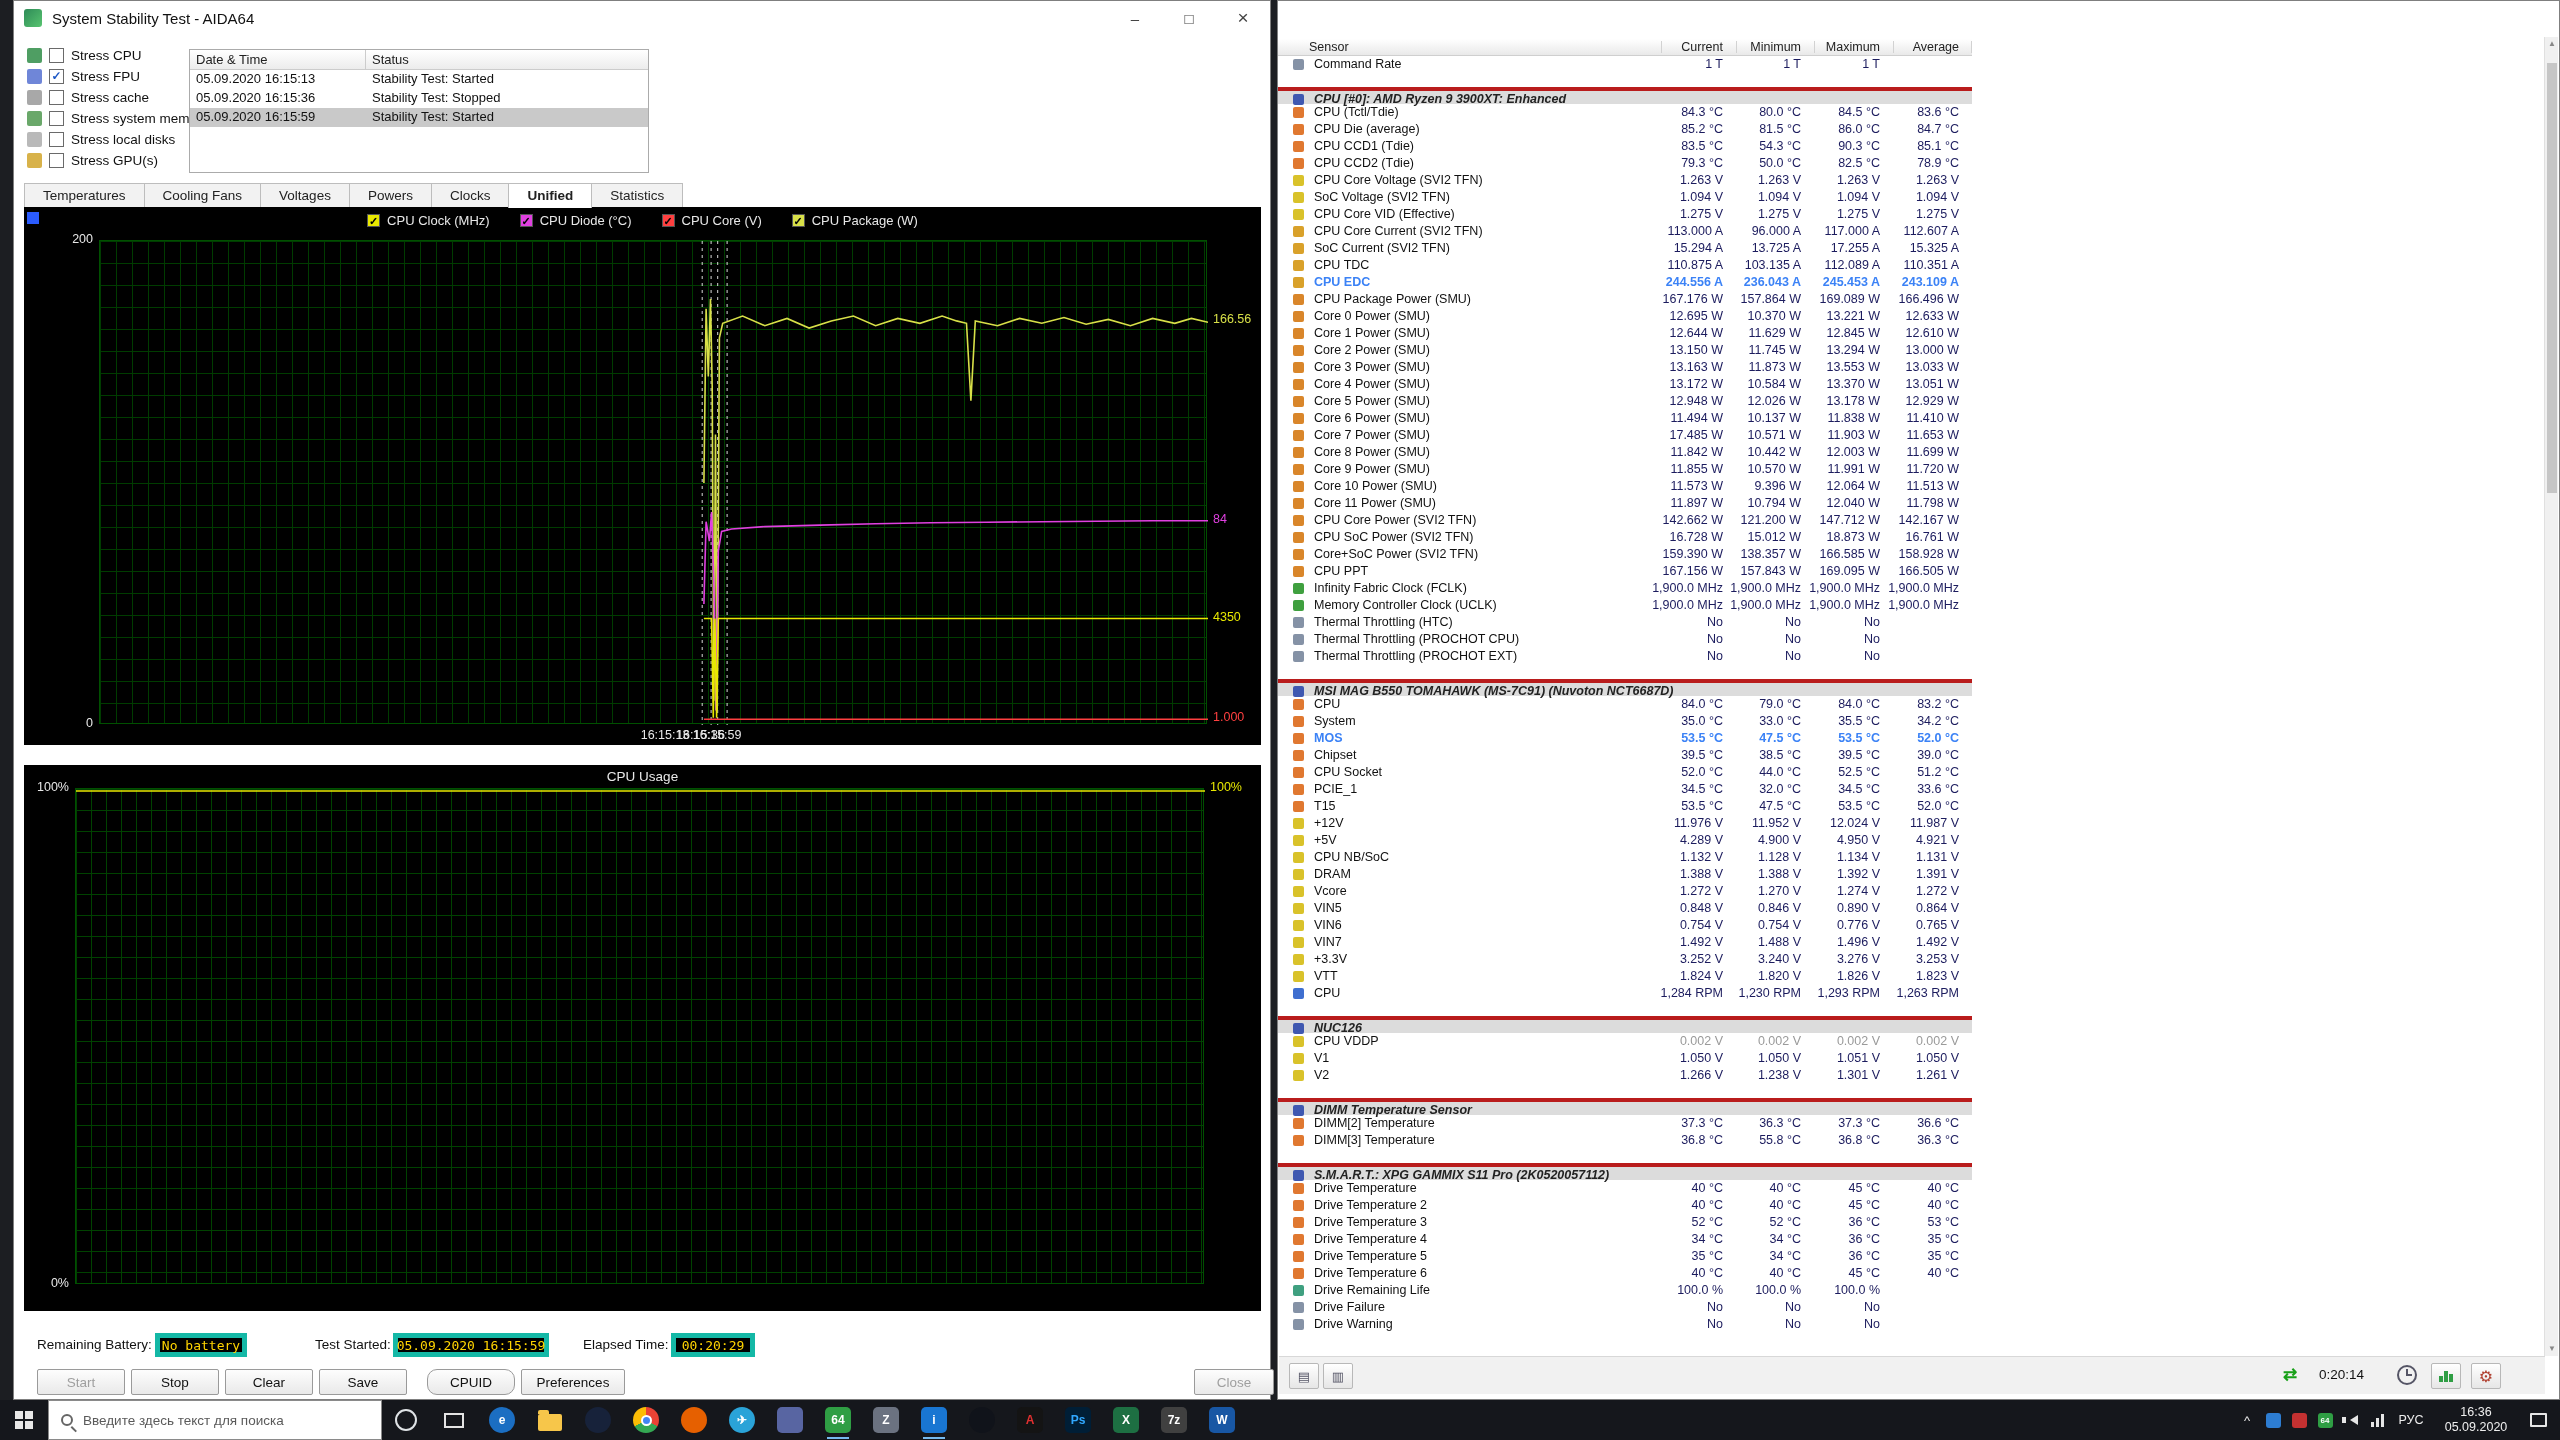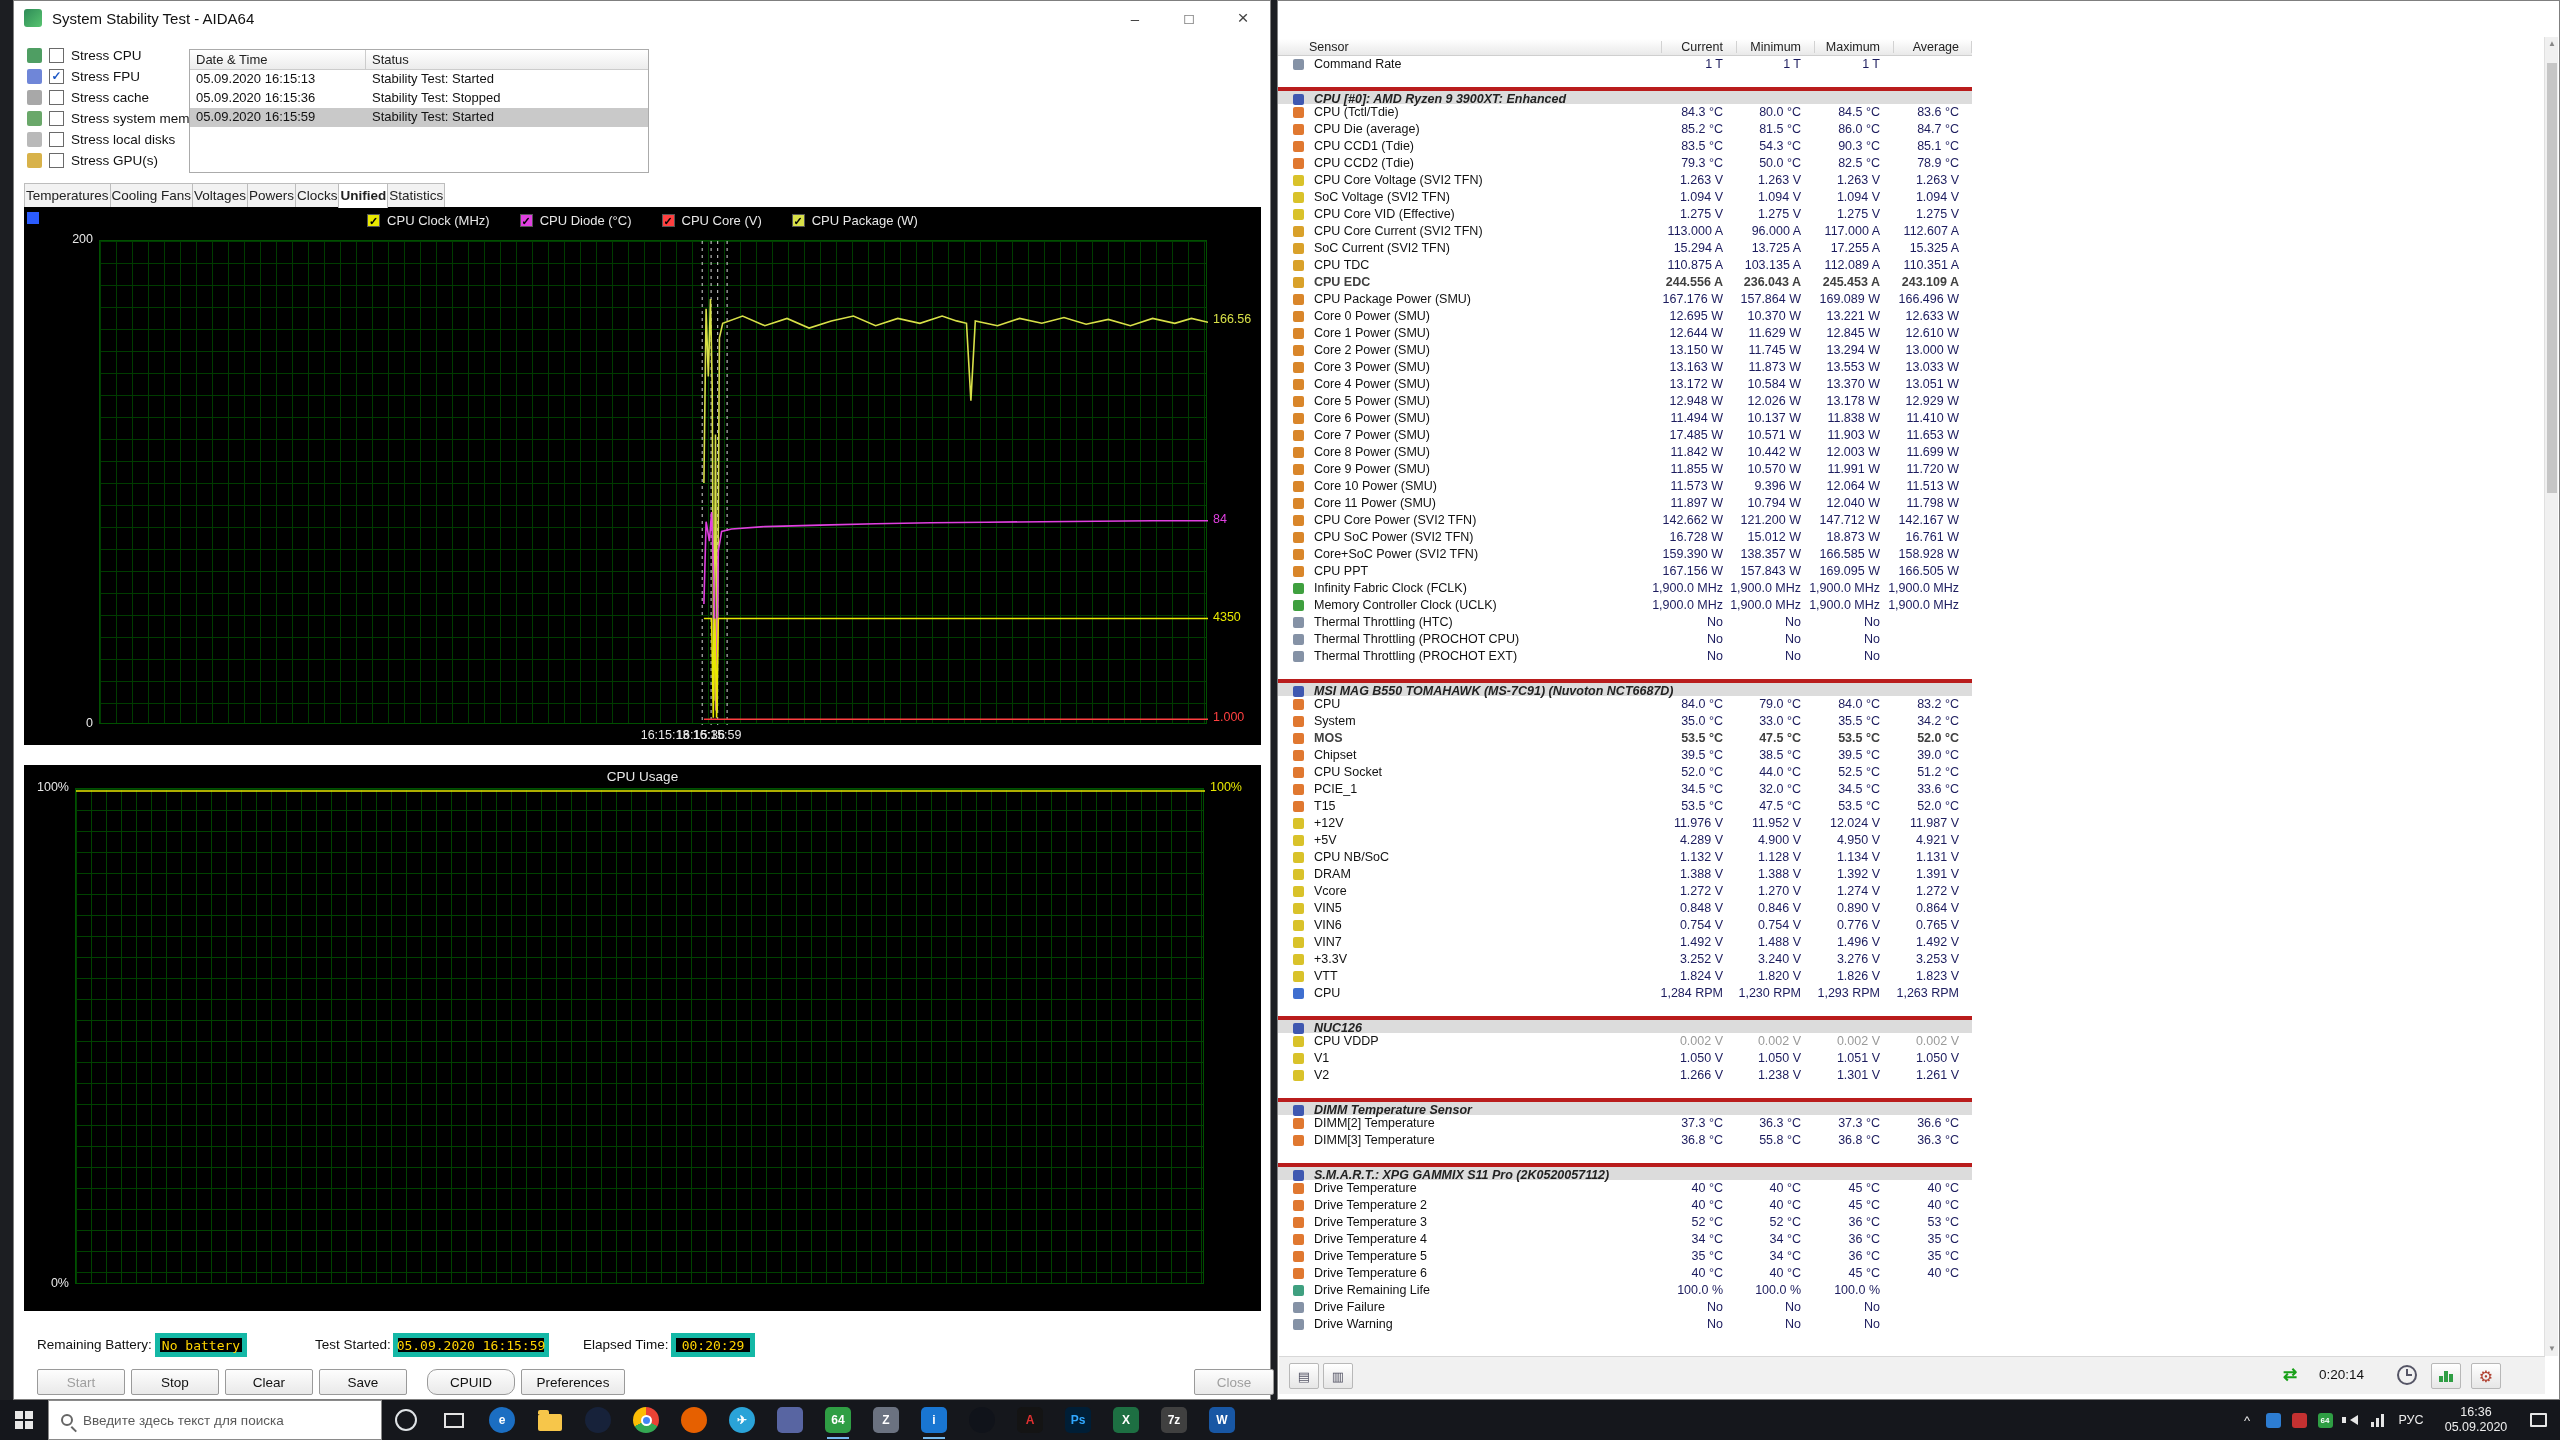--- a/index.html
+++ b/index.html
@@ -27,21 +27,21 @@
 .s-lb{font-size:13.5px;color:#111;white-space:nowrap}
 #log-table{position:absolute;left:175px;top:48px;width:460px;height:124px;border:1px solid #ababab;background:#fff}
 #log-head{height:20px;display:flex;background:linear-gradient(#fff,#ececec);border-bottom:1px solid #ccc;font-size:13px;color:#222}
 #log-head span{padding:2px 6px}
 .lh1{width:176px;border-right:1px solid #ccc}
 .log-row{display:flex;height:19px;font-size:13px;color:#111}
 .log-row.sel{background:#c9c9c9}
 .log-c1{width:176px;padding:1px 6px;white-space:nowrap}
 .log-c2{flex:1;padding:1px 6px;white-space:nowrap}
 #tab-strip{position:absolute;left:10px;top:182px;height:25px;border-bottom:1px solid #c0c0c0;width:1237px}
-.tab{display:inline-block;padding:4px 1px 5px;border:1px solid #bdbdbd;border-bottom:none;background:#f2f2f2;font-size:13.5px;margin-right:-1px;color:#222;position:relative}
+.tab{display:inline-block;padding:4px 18px 5px;border:1px solid #bdbdbd;border-bottom:none;background:#f2f2f2;font-size:13.5px;margin-right:-1px;color:#222;position:relative}
 .tab.active{background:#fff;z-index:2;font-weight:bold}
 .chart{position:absolute;background:#000}
 #chart1{left:10px;top:206px;width:1237px;height:538px}
 #chart2{left:10px;top:764px;width:1237px;height:546px}
 .plot{position:absolute;background-color:#000;border:1px solid #005000;
  background-image:repeating-linear-gradient(to right,#003c00 0,#003c00 1px,transparent 1px,transparent 16px),
  repeating-linear-gradient(to bottom,#003c00 0,#003c00 1px,transparent 1px,transparent 22px)}
 .plot2{background-image:repeating-linear-gradient(to right,#004200 0,#004200 1px,transparent 1px,transparent 15px),
  repeating-linear-gradient(to bottom,#004200 0,#004200 1px,transparent 1px,transparent 21px)!important}
 .legend{position:absolute;left:0;right:0;top:6px;display:flex;justify-content:center;gap:30px}
@@ -75,21 +75,21 @@
 .hw-gap{height:14px}
 .hw-label{position:absolute;left:36px;top:0;line-height:17px;font-size:12.5px;color:#111;white-space:nowrap}
 .hw-val{position:absolute;top:0;width:120px;line-height:17px;font-size:12.5px;color:#1c1c5e;text-align:right;white-space:nowrap}
 .v0{right:249px}.v1{right:171px}.v2{right:92px}.v3{right:13px}
 .hw-ic{position:absolute;left:15px;top:3px;width:11px;height:11px;border-radius:2px;background:#c9a227}
 .u-temp{background:#e07830}.u-volt{background:#d9c22a}.u-amp{background:#d9a12a}.u-watt{background:#d9862a}
 .u-mhz{background:#3fa03f}.u-rpm{background:#3f6fd0}.u-pct{background:#3fa080}.u-flag{background:#8592a6}
 .u-misc{background:#8592a6}.u-sec{background:#3f58b0}
 .hw-section{background:#dcdcdc;border-top:4px solid #b91c1c}
 .hw-section .hw-label{font-weight:bold;font-style:italic;color:#222}
-.c-red .hw-label,.c-red .hw-val{color:#404040;font-weight:bold}
+.c-red .hw-label,.c-red .hw-val{color:#3b82f6;font-weight:bold}
 .c-gray .hw-val{color:#9a9a9a}
 #hw-toolbar{position:absolute;left:1px;top:1355px;width:1266px;height:38px;background:#f1f1f1;border-top:1px solid #d8d8d8}
 .tbtn{position:absolute;top:6px;width:30px;height:26px;background:linear-gradient(#fff,#e6e6e6);border:1px solid #b8b8b8;border-radius:2px;display:flex;align-items:center;justify-content:center;font-size:13px;color:#556}
 .tb-l1{left:10px}.tb-l2{left:44px}
 #hw-swap{position:absolute;left:1004px;top:7px;font-size:17px;color:#18a018;font-weight:bold}
 #hw-timer{position:absolute;left:1040px;top:10px;font-size:13.5px;color:#111}
 #hw-clockicon{position:absolute;left:1118px;top:8px}
 .clk{width:20px;height:20px;border:2px solid #556;border-radius:50%;position:relative;display:block}
 .clk::before{content:"";position:absolute;left:7px;top:2px;width:2px;height:7px;background:#556}
 .clk::after{content:"";position:absolute;left:7px;top:7px;width:6px;height:2px;background:#556}

